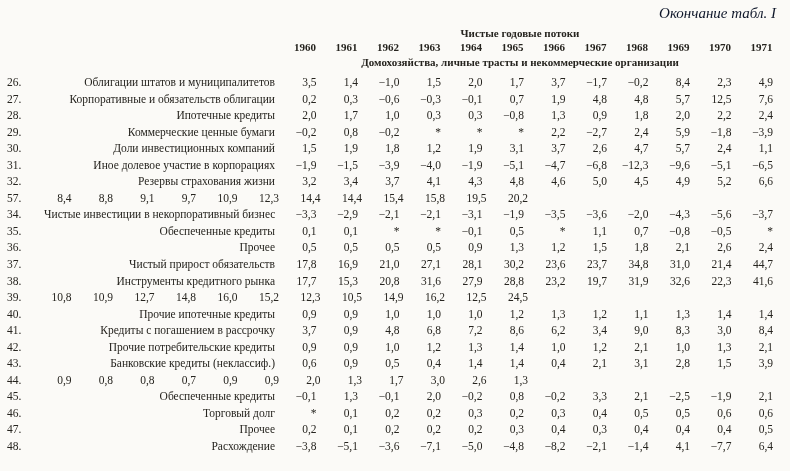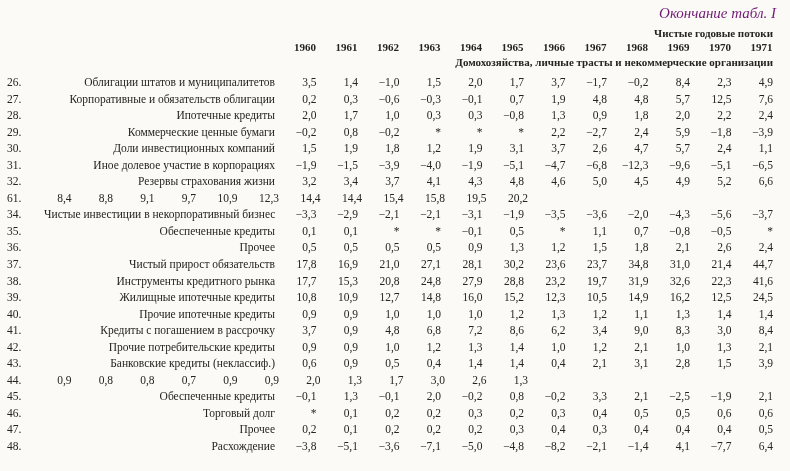--- a/index.html
+++ b/index.html
@@ -9,25 +9,25 @@
     background:#fbfaf7;
     font-family:"Liberation Serif","DejaVu Serif",serif;
     color:#26241f;
     overflow:hidden;
     box-sizing:border-box;
     padding-top:4px;
   }
   .cont-title{
     height:18px;line-height:18px;
     text-align:right;padding-right:14px;
-    font-style:italic;font-size:15px;color:#701a75;
+    font-style:italic;font-size:15px;color:#0f172a;
   }
   .num-area-center{
     margin-left:267px;width:506px;
-    text-align:right;
+    text-align:center;
     font-weight:bold;font-size:11px;
   }
   .group-header{height:14px;line-height:14px;margin-top:4px;}
   .section-header{height:15px;line-height:15px;}
   .years-row{
     display:flex;height:15px;line-height:15px;
     padding-left:7px;padding-right:17px;
     font-weight:bold;font-size:11px;
   }
   .years-row .spacer{width:267.5px;flex:none;}
@@ -179,21 +179,21 @@
         <div class="rval">4,3</div>
         <div class="rval">4,8</div>
         <div class="rval">4,6</div>
         <div class="rval">5,0</div>
         <div class="rval">4,5</div>
         <div class="rval">4,9</div>
         <div class="rval">5,2</div>
         <div class="rval">6,6</div>
       </div>
       <div class="trow">
-        <div class="rnum">61.</div>
+        <div class="rnum">57.</div>
         <div class="rval">8,4</div>
         <div class="rval">8,8</div>
         <div class="rval">9,1</div>
         <div class="rval">9,7</div>
         <div class="rval">10,9</div>
         <div class="rval">12,3</div>
         <div class="rval">14,4</div>
         <div class="rval">14,4</div>
         <div class="rval">15,4</div>
         <div class="rval">15,8</div>
@@ -263,33 +263,32 @@
         <div class="rval">31,0</div>
         <div class="rval">21,4</div>
         <div class="rval">44,7</div>
       </div>
       <div class="trow">
         <div class="rnum">38.</div>
         <div class="rlabel ind-1">Инструменты кредитного рынка</div>
         <div class="rval">17,7</div>
         <div class="rval">15,3</div>
         <div class="rval">20,8</div>
-        <div class="rval">24,8</div>
+        <div class="rval">31,6</div>
         <div class="rval">27,9</div>
         <div class="rval">28,8</div>
         <div class="rval">23,2</div>
         <div class="rval">19,7</div>
         <div class="rval">31,9</div>
         <div class="rval">32,6</div>
         <div class="rval">22,3</div>
         <div class="rval">41,6</div>
       </div>
       <div class="trow">
         <div class="rnum">39.</div>
-        <div class="rlabel ind-2">Жилищные ипотечные кредиты</div>
         <div class="rval">10,8</div>
         <div class="rval">10,9</div>
         <div class="rval">12,7</div>
         <div class="rval">14,8</div>
         <div class="rval">16,0</div>
         <div class="rval">15,2</div>
         <div class="rval">12,3</div>
         <div class="rval">10,5</div>
         <div class="rval">14,9</div>
         <div class="rval">16,2</div>

